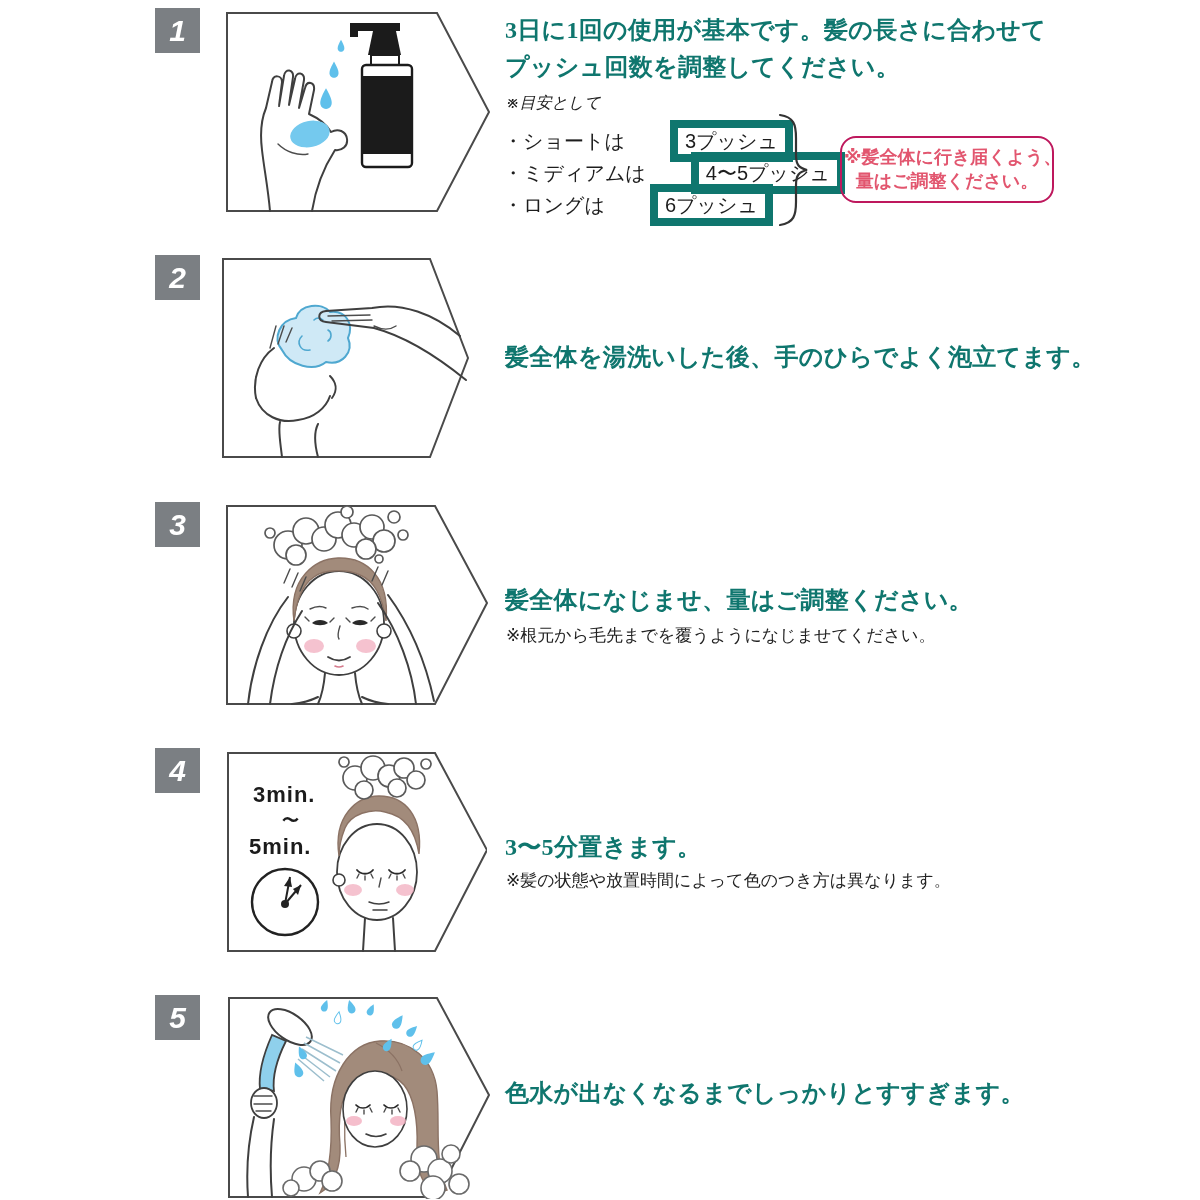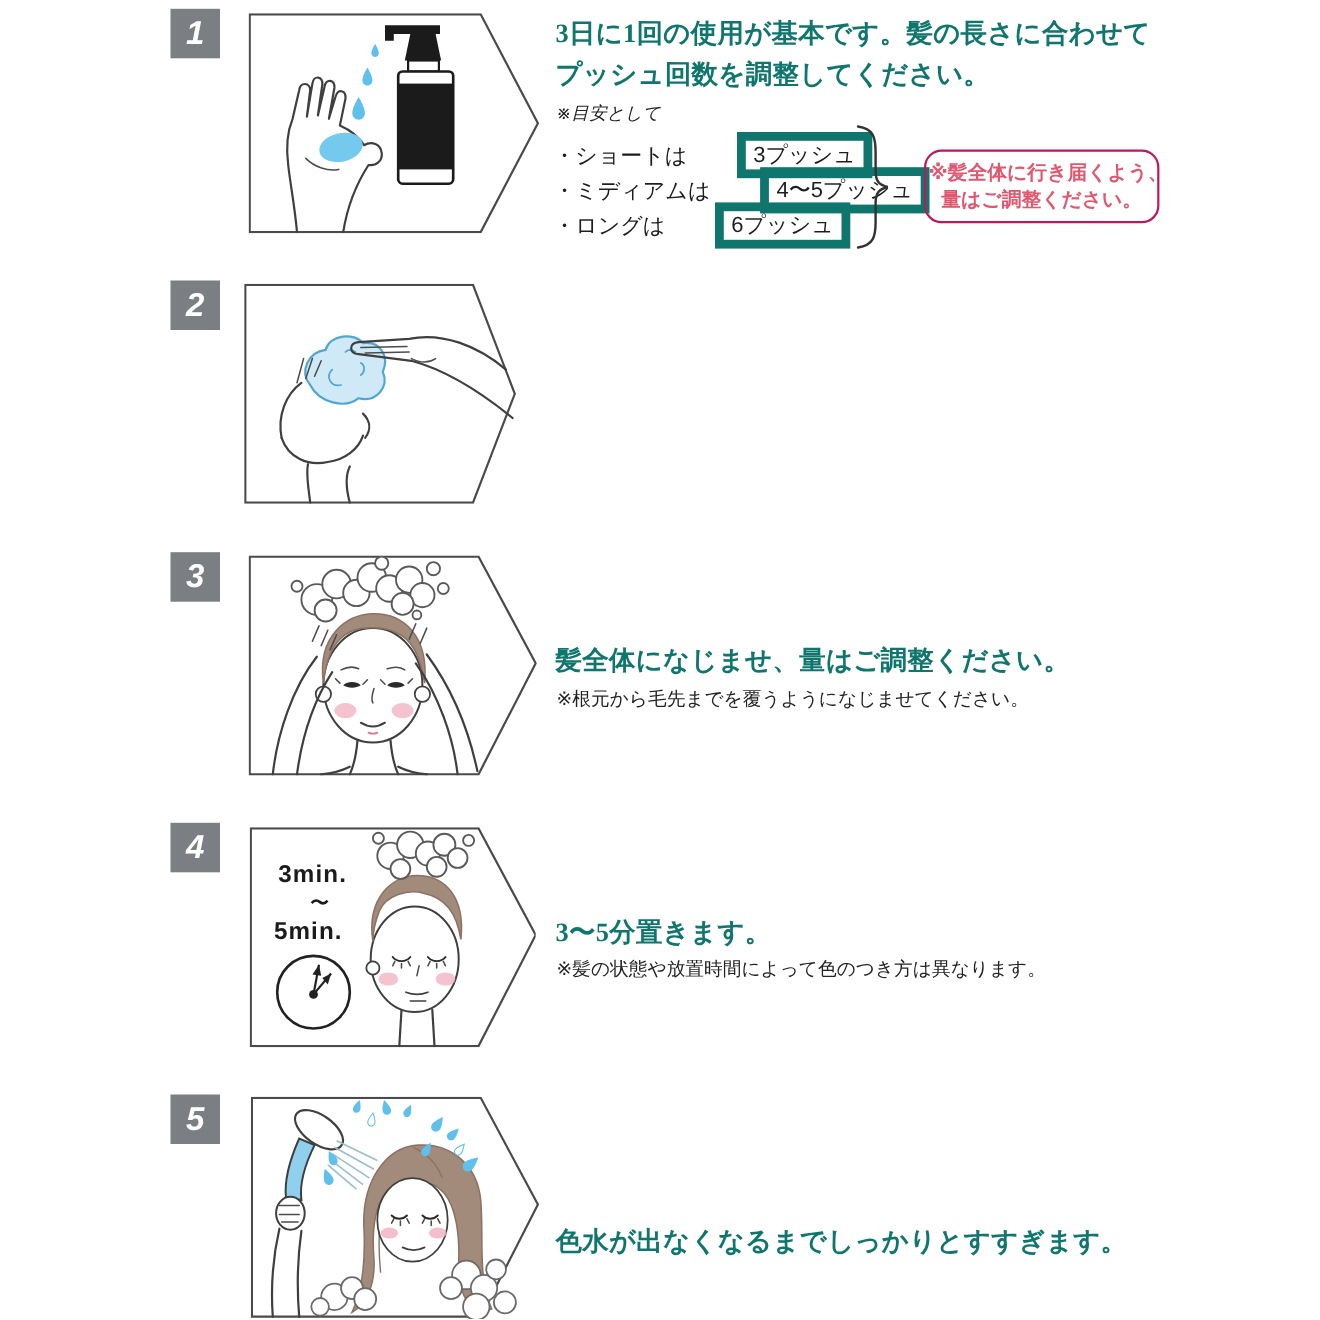--- a/index.html
+++ b/index.html
@@ -102,20 +102,21 @@
 
     <g>
       <path class="ill-stroke" d="M34,140 C30,120 38,100 52,90"></path>
       <path class="ill-thin" d="M48,90 L54,68 M56,86 L62,68 M64,84 L70,70"></path>
       <path class="ill-stroke" d="M34,140 C40,158 58,166 76,162 C92,160 104,150 108,138"></path>
       <path class="ill-stroke" d="M108,118 C114,124 116,132 110,140"></path>
       <path class="ill-stroke" d="M60,199 C58,182 56,172 58,164 M96,199 C92,184 92,174 96,166"></path>
     </g>
   </svg>
 
+  <div class="heading" style="left:505px;top:341px;">髪全体を湯洗いした後、手のひらでよく泡立てます。</div>
 
   <div class="badge" style="left:155px;top:502px;">
     <span>3</span>
   </div>
 
   <svg class="illu" style="left:226px;top:505px;" width="262" height="200" viewBox="0 0 262 200">
     <polygon points="1,1 209,1 261,98 209,199 1,199" fill="#ffffff" stroke="#4a4a4a" stroke-width="2"></polygon>
     <g>
       <ellipse cx="113" cy="118" rx="45" ry="52" fill="#ffffff" stroke="#3f3f3f" stroke-width="1.8"></ellipse>
       <circle cx="68" cy="126" r="7" fill="#ffffff" stroke="#3f3f3f" stroke-width="1.6"></circle>
@@ -278,15 +279,15 @@
       <circle cx="63" cy="191" r="8"></circle>
       <circle cx="196" cy="162" r="13"></circle>
         <circle cx="212" cy="174" r="12"></circle>
         <circle cx="182" cy="174" r="10"></circle>
       <circle cx="223" cy="157" r="9"></circle>
         <circle cx="231" cy="187" r="10"></circle>
         <circle cx="205" cy="191" r="12"></circle>
     </g>
   </svg>
 
-  <div class="heading" style="left:505px;top:1077px;margin-top:35px;">色水が出なくなるまでしっかりとすすぎます。</div>
+  <div class="heading" style="left:505px;top:1077px;">色水が出なくなるまでしっかりとすすぎます。</div>
 
 </div>
 
 </body></html>

